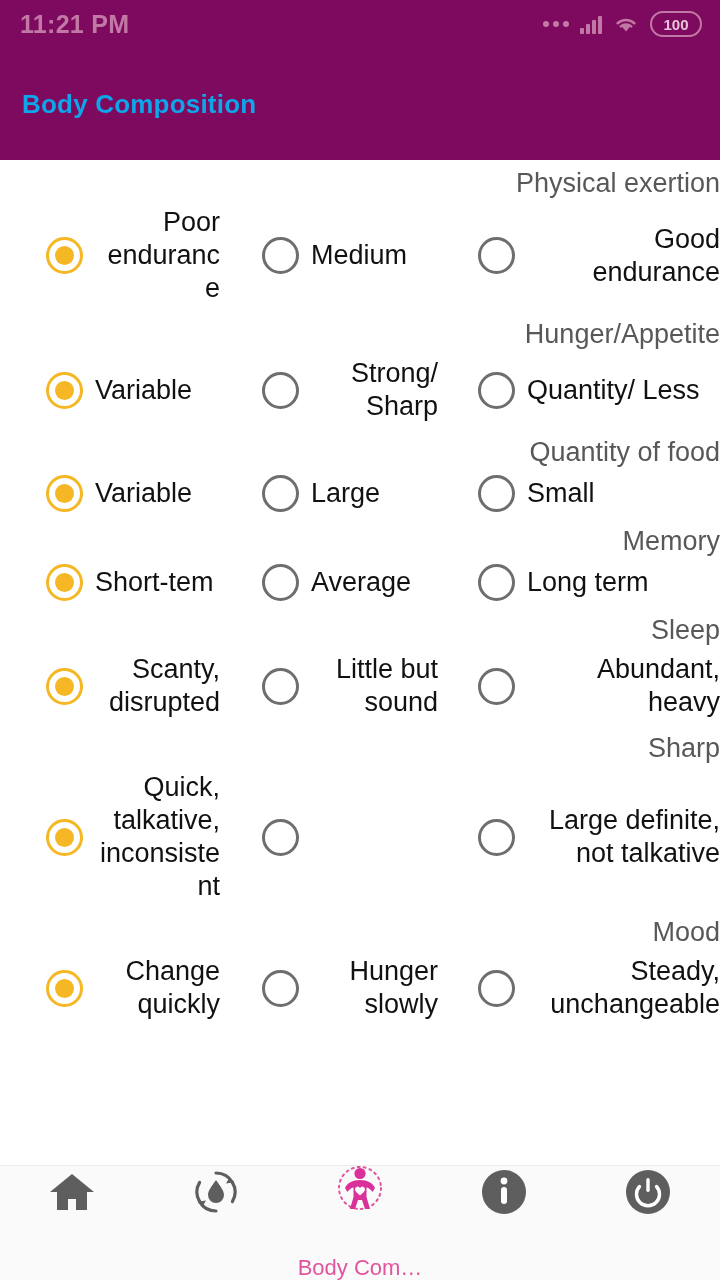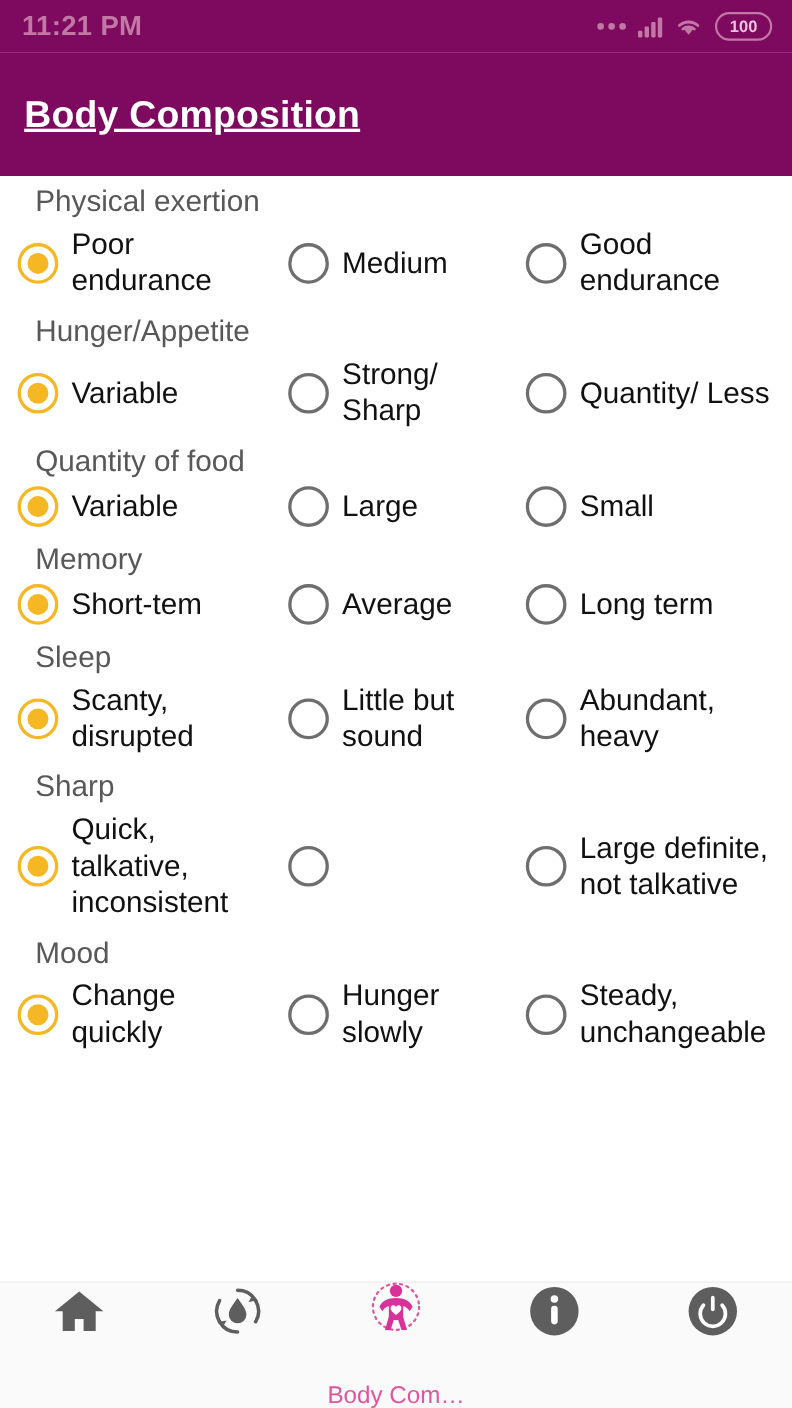--- a/index.html
+++ b/index.html
@@ -35,40 +35,39 @@
     display: flex; align-items: center; justify-content: center;
     color: #e8c3da; font-size: 15px; font-weight: bold; padding: 0 7px;
   }
 
   
   .appbar {
     position: absolute; top: 48px; left: 0; width: 720px; height: 112px;
     background: #7d0a5e; display: flex; align-items: center;
   }
   .appbar-title {
-    color: #ffffff; font-size: 34px; font-weight: bold; padding-left: 22px;
+    color: #0ea5e9; font-size: 26px; font-weight: bold; padding-left: 22px;
     letter-spacing: .2px;
-    text-decoration: underline;
   }
 
   
   .content {
     position: absolute; top: 160px; left: 0; width: 720px; height: 1005px;
     background: #fff; overflow: hidden; padding: 0;
   }
-  .section { padding: 0; }
+  .section { padding: 0; text-align: right; }
   .section-label {
     color: #585858; font-size: 27px; line-height: 34px;
     padding: 6px 0 2px 32px; white-space: nowrap;
   }
   .options { display: flex; align-items: stretch; padding: 4px 0 6px 0; }
   .option {
     display: flex; align-items: center; gap: 12px;
   }
-  .option.c1 { width: 220px; padding-left: 16px; }
+  .option.c1 { width: 220px; padding-left: 46px; }
   .option.c2 { width: 218px; padding-left: 42px; }
   .option.c3 { width: 282px; padding-left: 40px; }
 
   .radio {
     flex: 0 0 auto; width: 37px; height: 37px; border-radius: 50%;
     border: 3px solid #6e6e6e; background: transparent; position: relative;
   }
   .radio.checked { border-color: #f5b724; }
   .radio.checked::after {
     content: ""; position: absolute; left: 50%; top: 50%;

